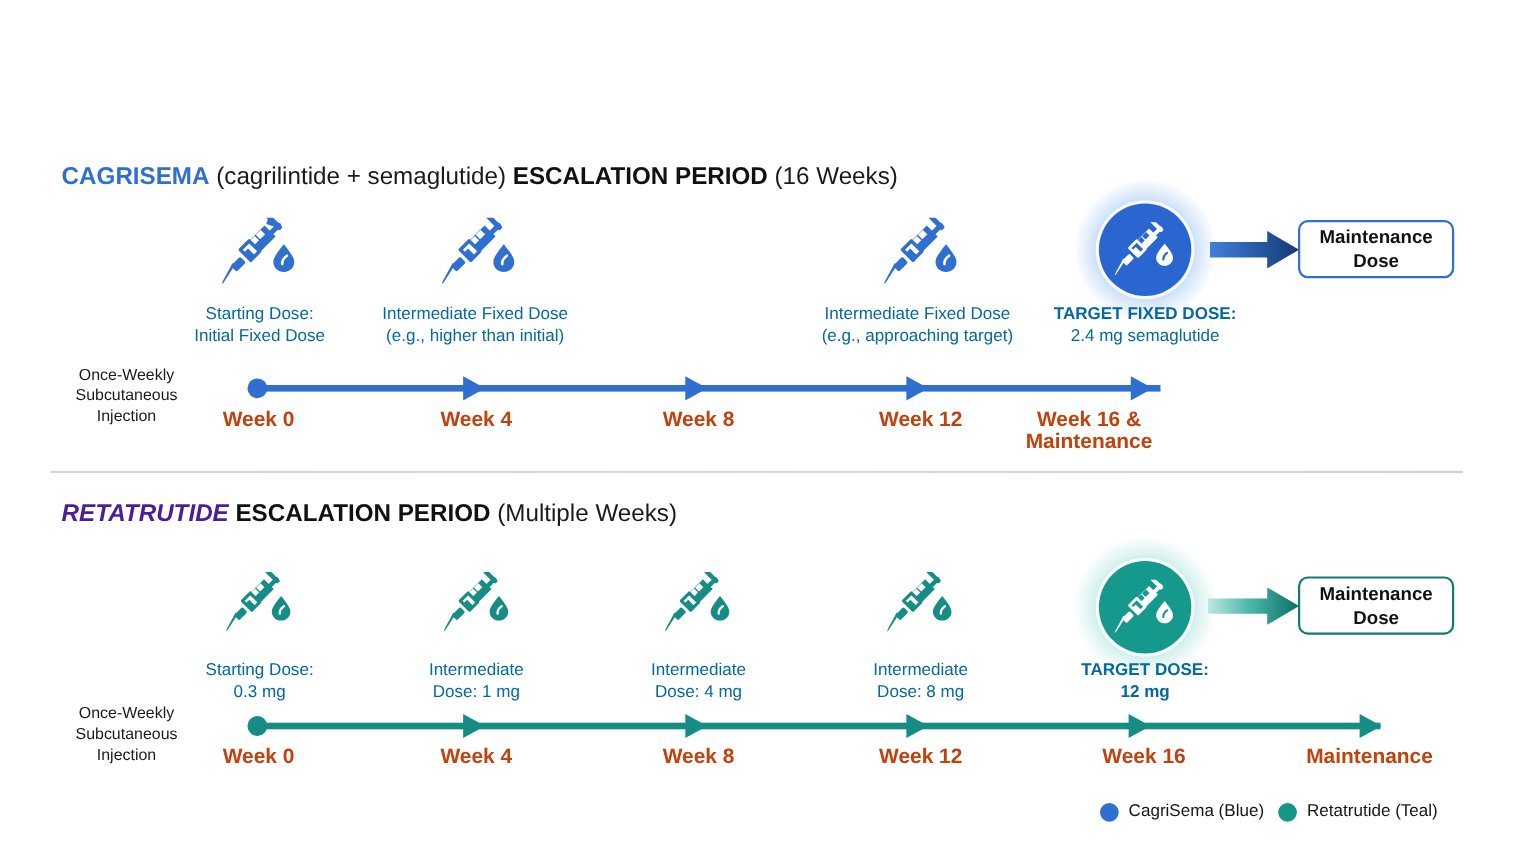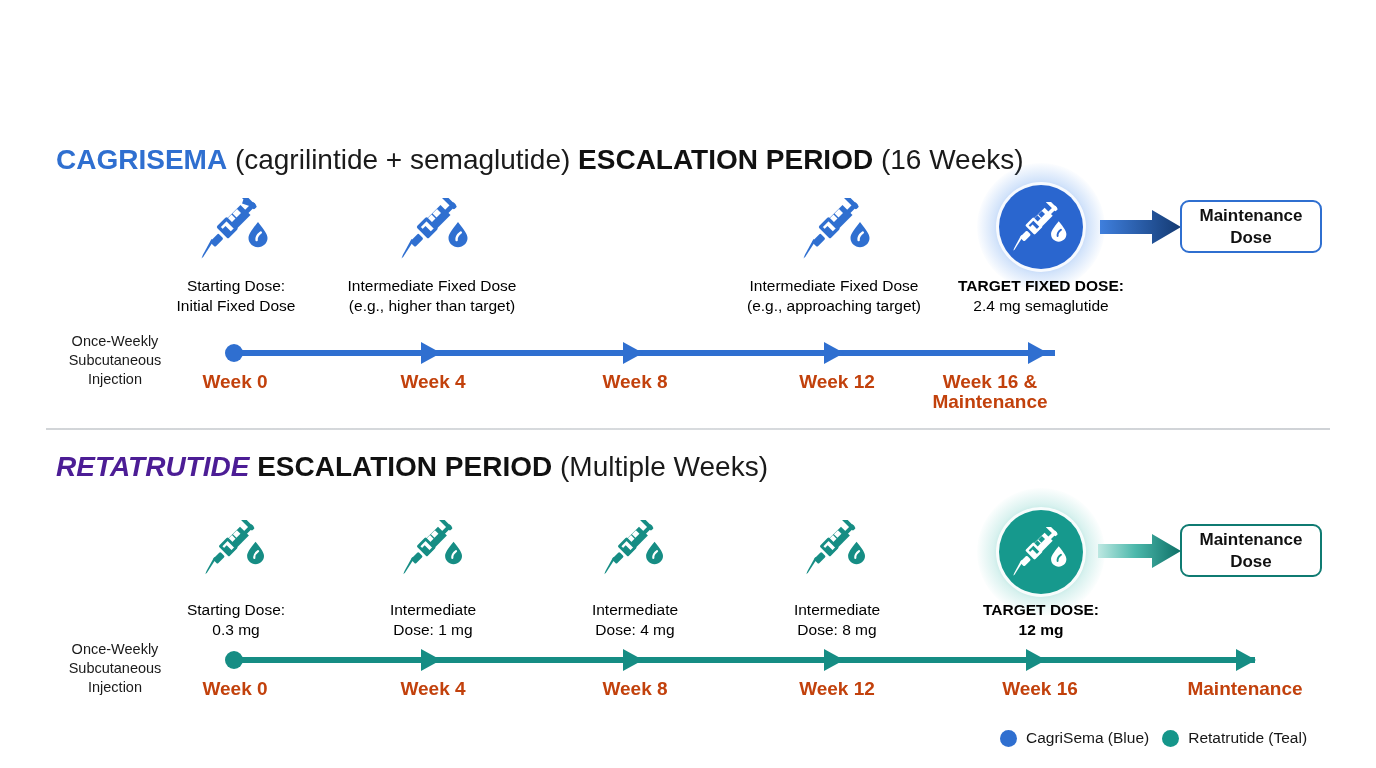--- a/index.html
+++ b/index.html
@@ -14,21 +14,21 @@
   
   .title {
     position: absolute; left: 0; top: 34px; width: 1376px;
     text-align: center;
     font-weight: bold; font-size: 31px; line-height: 38px;
     letter-spacing: -0.3px; color: #111111;
   }
   .title .l2 { display:block; }
 
   
-  .sec-head { position: absolute; font-size: 28px; line-height: 26px; white-space: nowrap; }
+  .sec-head { position: absolute; font-size: 22px; line-height: 26px; white-space: nowrap; }
   .sec-head .brand { font-weight: bold; }
   .sec-head .brand.blue { color: #2f6fd0; }
   .sec-head .brand.teal { color: #4c1d95; font-style: italic; }
   .sec-head .light { color: #1a1a1a; font-weight: normal; }
   .sec-head .strong { color: #111; font-weight: bold; }
 
   
   .divider {
     position: absolute; left: 46px; top: 428px; width: 1284px; height: 2px;
     background: linear-gradient(to right,#d2d5d8 0%, #d8dbde 50%, #cfd2d6 100%);
@@ -50,21 +50,21 @@
     position:absolute; left:50%; top:50%; transform:translate(-50%,-50%);
     width:84px; height:84px; border-radius:50%;
     display:flex; align-items:center; justify-content:center;
   }
   .circ.blue { background:#2a66cf; box-shadow: 0 0 0 3px rgba(255,255,255,0.85); }
   .circ.teal { background:#16998d; box-shadow: 0 0 0 3px rgba(255,255,255,0.85); }
 
   
   .cap {
     position: absolute; text-align: center;
-    font-size: 15.5px; line-height: 20px; color: #000000;
+    font-size: 15.5px; line-height: 20px; color: #0369a1;
   }
   .cap.bold { font-weight: bold; }
   .cap .b { font-weight: bold; }
 
   
   .tl { position: absolute; height: 6px; }
   .tl.blue { background:#2f6fd0; }
   .tl.teal { background:#168d84; }
   .tl-dot { position:absolute; width:18px; height:18px; border-radius:50%; }
   .tl-dot.blue { background:#2f6fd0; }
@@ -205,21 +205,21 @@
       <span>Dose</span>
     </div>
   </div>
 
   <div class="cap" style="left:136px; top:276px; width:200px;">
     <div>Starting Dose:</div>
     <div>Initial Fixed Dose</div>
   </div>
   <div class="cap" style="left:306px; top:276px; width:252px;">
     <div>Intermediate Fixed Dose</div>
-    <div>(e.g., higher than target)</div>
+    <div>(e.g., higher than initial)</div>
   </div>
   <div class="cap" style="left:708px; top:276px; width:252px;">
     <div>Intermediate Fixed Dose</div>
     <div>(e.g., approaching target)</div>
   </div>
   <div class="cap" style="left:930px; top:276px; width:222px;">
     <div class="b">TARGET FIXED DOSE:</div>
     <div>2.4 mg semaglutide</div>
   </div>
 

